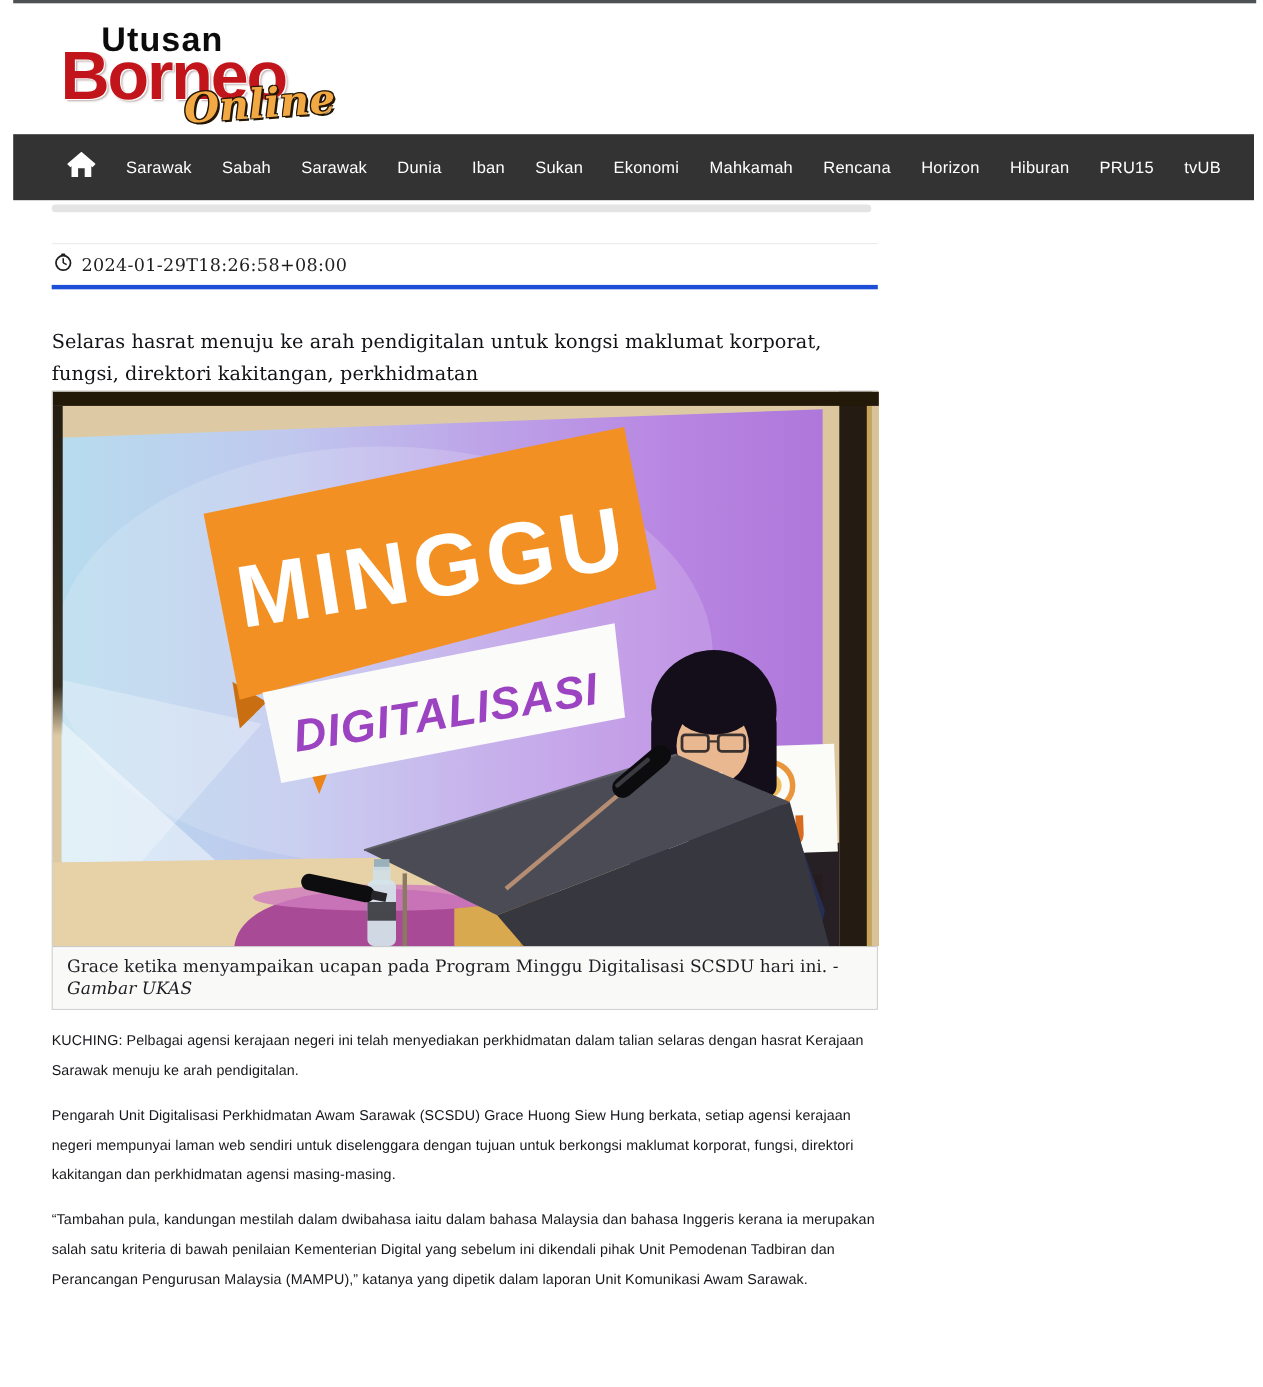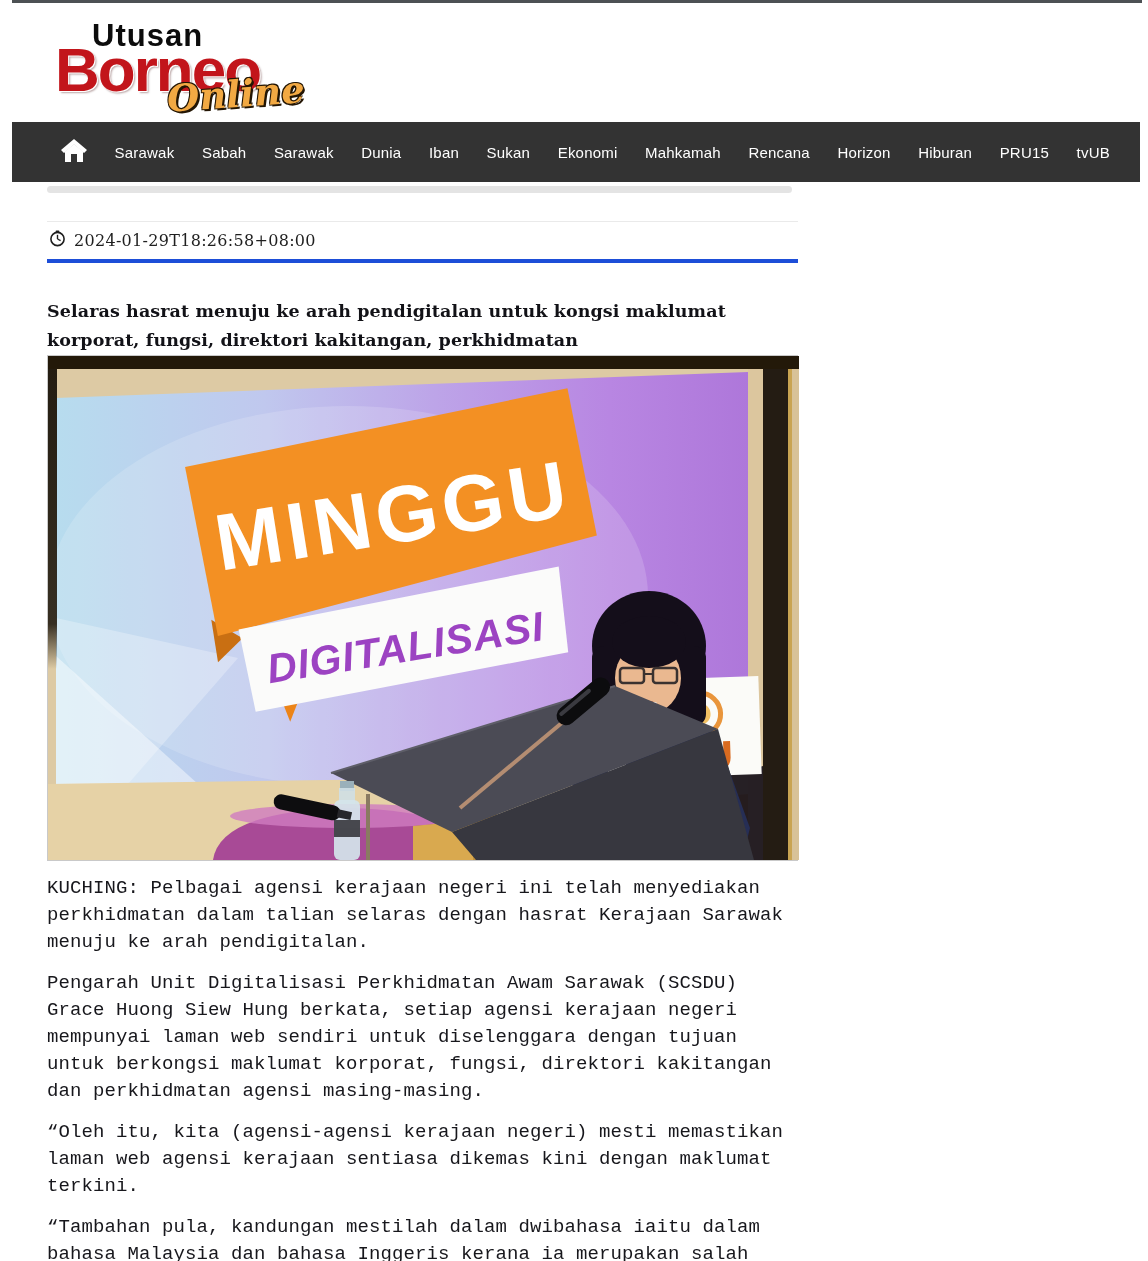--- a/index.html
+++ b/index.html
@@ -58,33 +58,33 @@
     border-top:1px solid #eaeaea; border-bottom:4px solid #1d4ed8;
     display:flex; align-items:center; gap:8px;
     padding:8px 2px;
     font-family:"DejaVu Serif", serif; font-size:16px; color:#1f1f1f; letter-spacing:.3px;
   }
 
   
   .content { margin-left:47px; width:751px; }
   h2.subheadline {
     margin-top:34px;
-    font-family:"DejaVu Serif", serif; font-weight:bold;
+    font-family:"DejaVu Serif", serif; font-weight:normal;
     font-size:17.5px; line-height:29px; color:#121217; letter-spacing:.1px;
   }
   figure.photo-figure { margin:0 0 14px 0; width:751px; border:1px solid #c9c9c9; background:#fafafa; }
   figure.photo-figure svg.photo { display:block; }
   figcaption {
     border-top:1px solid #c9c9c9; background:#f9f9f8;
     padding:8px 13px;
     font-family:"DejaVu Serif", serif; font-size:15.5px; color:#1d1d22; line-height:20px;
   }
   figcaption em { font-style:italic; }
   .content p {
-    font-family:Liberation Mono, monospace; font-size:19px; line-height:27px;
+    font-family:Liberation Sans, sans-serif; font-size:13px; line-height:27px;
     color:#17171c; margin-bottom:14px; letter-spacing:.1px;
   }
 </style>
 </head>
 <body>
 
 <div class="top-strip"></div>
 
 <header class="masthead">
   <div class="logo">
@@ -235,20 +235,23 @@
       <g>
         <line x1="412" y1="452" x2="546" y2="340" stroke="#b48d72" stroke-width="4"></line>
         <g transform="rotate(-40 535 345)">
           <rect x="503" y="336" width="64" height="19" rx="9.5" fill="#0c0c0e"></rect>
           <rect x="508" y="339" width="40" height="4" rx="2" fill="#3a3a40"></rect>
         </g>
       </g>
 
       <rect x="0" y="0" width="751" height="13" fill="#231909"></rect>
     </svg>
+    <figcaption>
+      <span>Grace ketika menyampaikan ucapan pada Program Minggu Digitalisasi SCSDU hari ini.</span>
+      <em>- Gambar UKAS</em>
+    </figcaption>
   </figure>
 
   <p>KUCHING: Pelbagai agensi kerajaan negeri ini telah menyediakan perkhidmatan dalam talian selaras dengan hasrat Kerajaan Sarawak menuju ke arah pendigitalan.</p>
   <p>Pengarah Unit Digitalisasi Perkhidmatan Awam Sarawak (SCSDU) Grace Huong Siew Hung berkata, setiap agensi kerajaan negeri mempunyai laman web sendiri untuk diselenggara dengan tujuan untuk berkongsi maklumat korporat, fungsi, direktori kakitangan dan perkhidmatan agensi masing-masing.</p>
-  <p>“Oleh itu, kita (agensi-agensi kerajaan negeri) mesti memastikan laman web agensi kerajaan sentiasa dikemas kini dengan maklumat terkini.</p>
   <p>“Tambahan pula, kandungan mestilah dalam dwibahasa iaitu dalam bahasa Malaysia dan bahasa Inggeris kerana ia merupakan salah satu kriteria di bawah penilaian Kementerian Digital yang sebelum ini dikendali pihak Unit Pemodenan Tadbiran dan Perancangan Pengurusan Malaysia (MAMPU),” katanya yang dipetik dalam laporan Unit Komunikasi Awam Sarawak.</p>
 
 </main>
 
 </body></html>

